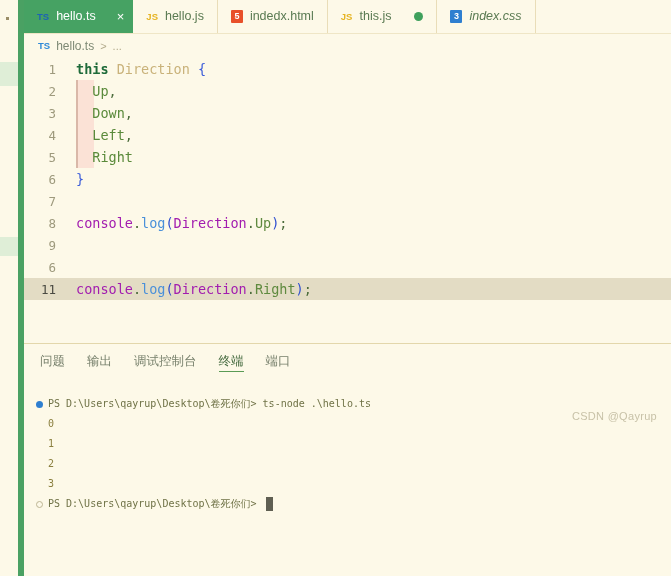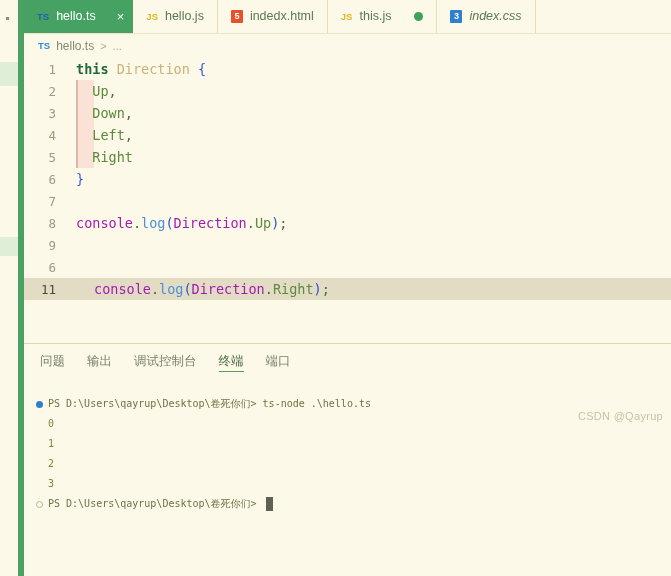--- a/index.html
+++ b/index.html
@@ -121,21 +121,21 @@
     overflow: hidden;
   }
   .code-line {
     position: relative;
     height: 22px;
     display: flex; align-items: center;
     font-family: "DejaVu Sans Mono", monospace;
     font-size: 13.5px;
     white-space: pre;
   }
-  .code-line.current { background: #e3dcc4; gap: 18px; }
+  .code-line.current { background: #e3dcc4; }
   .lineno {
     width: 42px;
     text-align: right;
     padding-right: 10px;
     color: #9e9a7d;
     font-size: 12.5px;
     flex: 0 0 42px;
     font-family: "DejaVu Sans Mono", monospace;
   }
   .code-line.current .lineno { color: #4a4a42; }
@@ -216,21 +216,21 @@
     display: inline-block;
     width: 7px; height: 14px;
     background: #5f5f52;
     vertical-align: -2px;
     margin-left: 3px;
   }
 
   
   .watermark {
     position: absolute;
-    right: 8px; bottom: 10px;
+    right: 14px; bottom: 10px;
     font-size: 11px;
     color: #c8c2a8;
     letter-spacing: 0.3px;
     text-align: right;
   }
 </style>
 </head>
 <body>
 
 <div id="app">

